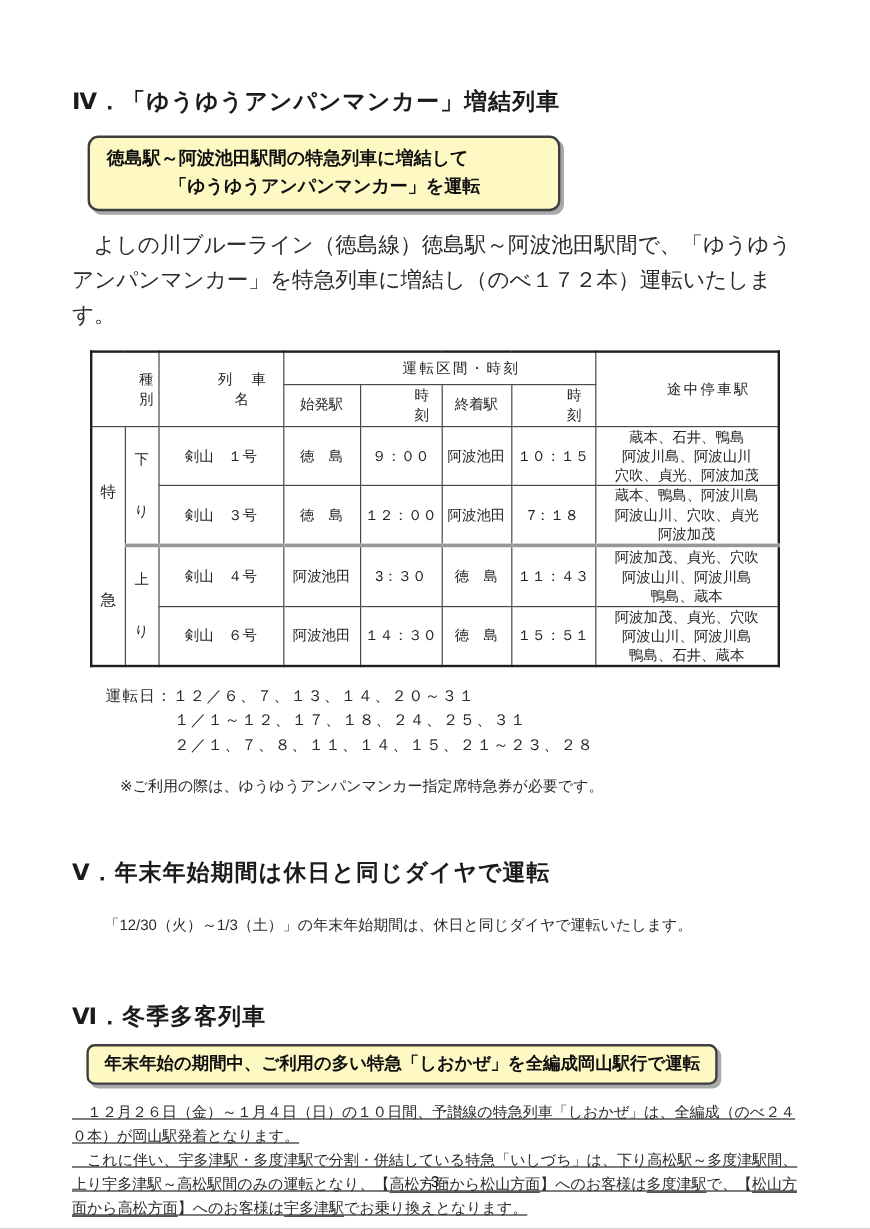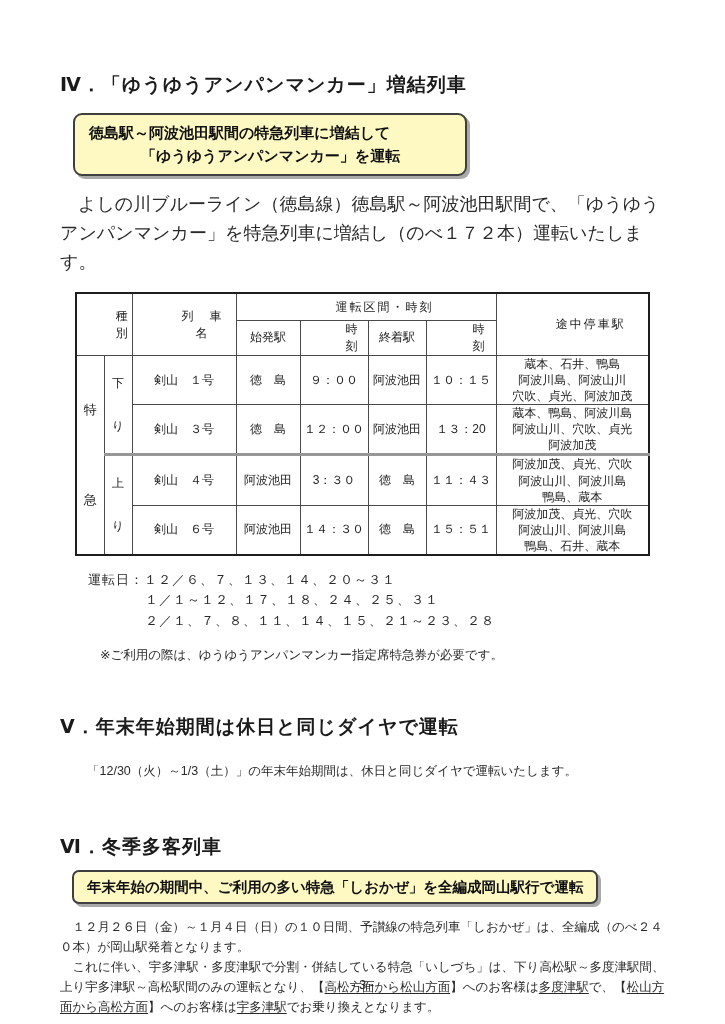--- a/index.html
+++ b/index.html
@@ -55,21 +55,21 @@
   .vstack.cat { height:180px; font-size:13px; }
   .vstack.dir { height:86px; font-size:12px; }
   .gs { border-top:3px solid #979797 !important; }
 
   .op-days { margin:14px 0 0 28px; font-size:13px; line-height:1.58; letter-spacing:1px; }
   .op-days .cont { padding-left:57px; }
   .note { margin:15px 0 0 40px; font-size:12.5px; }
 
   .v-para { margin:23px 0 0 27px; font-size:12.5px; }
 
-  .vi-body { margin-top:13px; font-size:12.5px; line-height:1.6; }
+  .vi-body { margin-top:13px; font-size:12.5px; line-height:1.6;text-decoration:underline; }
   .u-seg { text-decoration:underline; text-underline-offset:2px; }
 
   .footer {
     position:absolute; left:0; bottom:32px; width:100%;
     text-align:center; font-size:13px; color:#222;
   }
 </style>
 </head>
 <body>
 
@@ -131,21 +131,21 @@
           <td class="time">１０：１５</td>
           <td class="stops">蔵本、石井、鴨島
 阿波川島、阿波山川
 穴吹、貞光、阿波加茂</td>
         </tr>
         <tr>
           <td>剣山　３号</td>
           <td>徳　島</td>
           <td class="time">１２：００</td>
           <td>阿波池田</td>
-          <td class="time">１３：20</td>
+          <td class="time">7：１８</td>
           <td class="stops">蔵本、鴨島、阿波川島
 阿波山川、穴吹、貞光
 阿波加茂</td>
         </tr>
         <tr>
           <td class="gs" rowspan="2">
             <div class="vstack dir">
               <span>上</span>
               <span>り</span>
             </div>

